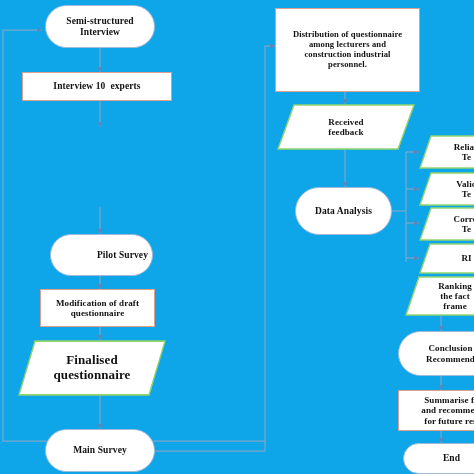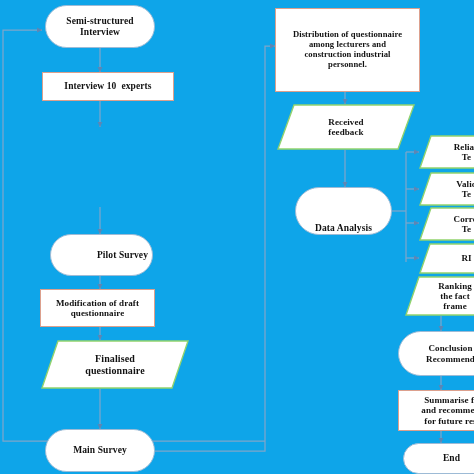--- a/index.html
+++ b/index.html
@@ -67,34 +67,34 @@
       <line x1="441" y1="431" x2="441" y2="443" marker-end="url(#ah)"></line>
 
       <path d="M265,441 L3,441 L3,30 L42,30" marker-end="url(#ah)"></path>
     </g>
   </svg>
 
   <div class="node cap" style="left:45px;top:5px;width:110px;height:43px;font-size:9.5px;">
     <span class="txt">Semi-structured<br>Interview</span>
   </div>
 
-  <div class="node rect" style="left:22px;top:72px;width:132px;height:29px;font-size:9.5px;margin-left:20px;">
+  <div class="node rect" style="left:22px;top:72px;width:150px;height:29px;font-size:9.5px;">
     <span class="txt">Interview 10 &nbsp;experts</span>
   </div>
 
 
   <div class="node cap" style="left:50px;top:234px;width:103px;height:42px;font-size:9.5px;text-align:right;">
     <span class="txt">Pilot Survey</span>
   </div>
 
   <div class="node rect" style="left:40px;top:289px;width:115px;height:38px;font-size:9px;">
     <span class="txt">Modification of draft<br>questionnaire</span>
   </div>
 
-  <div class="node para" style="left:41px;top:340px;width:148px;height:49px;font-size:10px;">
+  <div class="node para" style="left:18px;top:340px;width:148px;height:56px;font-size:13px;">
     <svg viewBox="0 0 148 49" preserveAspectRatio="none">
       <polygon points="17,1 147,1 131,48 1,48" fill="#fff" stroke="#92D36E" stroke-width="1.4"></polygon>
     </svg>
     <span class="txt ptxt">Finalised<br>questionnaire</span>
   </div>
 
   <div class="node rect" style="left:275px;top:8px;width:145px;height:84px;font-size:8.6px;">
     <span class="txt">Distribution of questionnaire<br>among lecturers and<br>construction industrial<br>personnel.</span>
   </div>
 
@@ -102,21 +102,21 @@
     <span class="txt">Main Survey</span>
   </div>
 
   <div class="node para" style="left:277px;top:104px;width:138px;height:46px;font-size:9px;">
     <svg viewBox="0 0 138 46" preserveAspectRatio="none">
       <polygon points="17,1 137,1 121,45 1,45" fill="#fff" stroke="#92D36E" stroke-width="1.4"></polygon>
     </svg>
     <span class="txt ptxt">Received<br>feedback</span>
   </div>
 
-  <div class="node cap" style="left:295px;top:187px;width:97px;height:48px;font-size:9.5px;align-items:flex-end;">
+  <div class="node cap" style="left:295px;top:187px;width:97px;height:48px;font-size:9.5px;">
     <span class="txt">Data Analysis</span>
   </div>
 
   <div class="node para" style="left:419px;top:135px;width:95px;height:34px;font-size:9px;">
     <svg viewBox="0 0 95 34" preserveAspectRatio="none">
       <polygon points="12,1 94,1 83,33 1,33" fill="#fff" stroke="#92D36E" stroke-width="1.4"></polygon>
     </svg>
     <span class="txt ptxt">Reliab<br>Te</span>
   </div>
 

